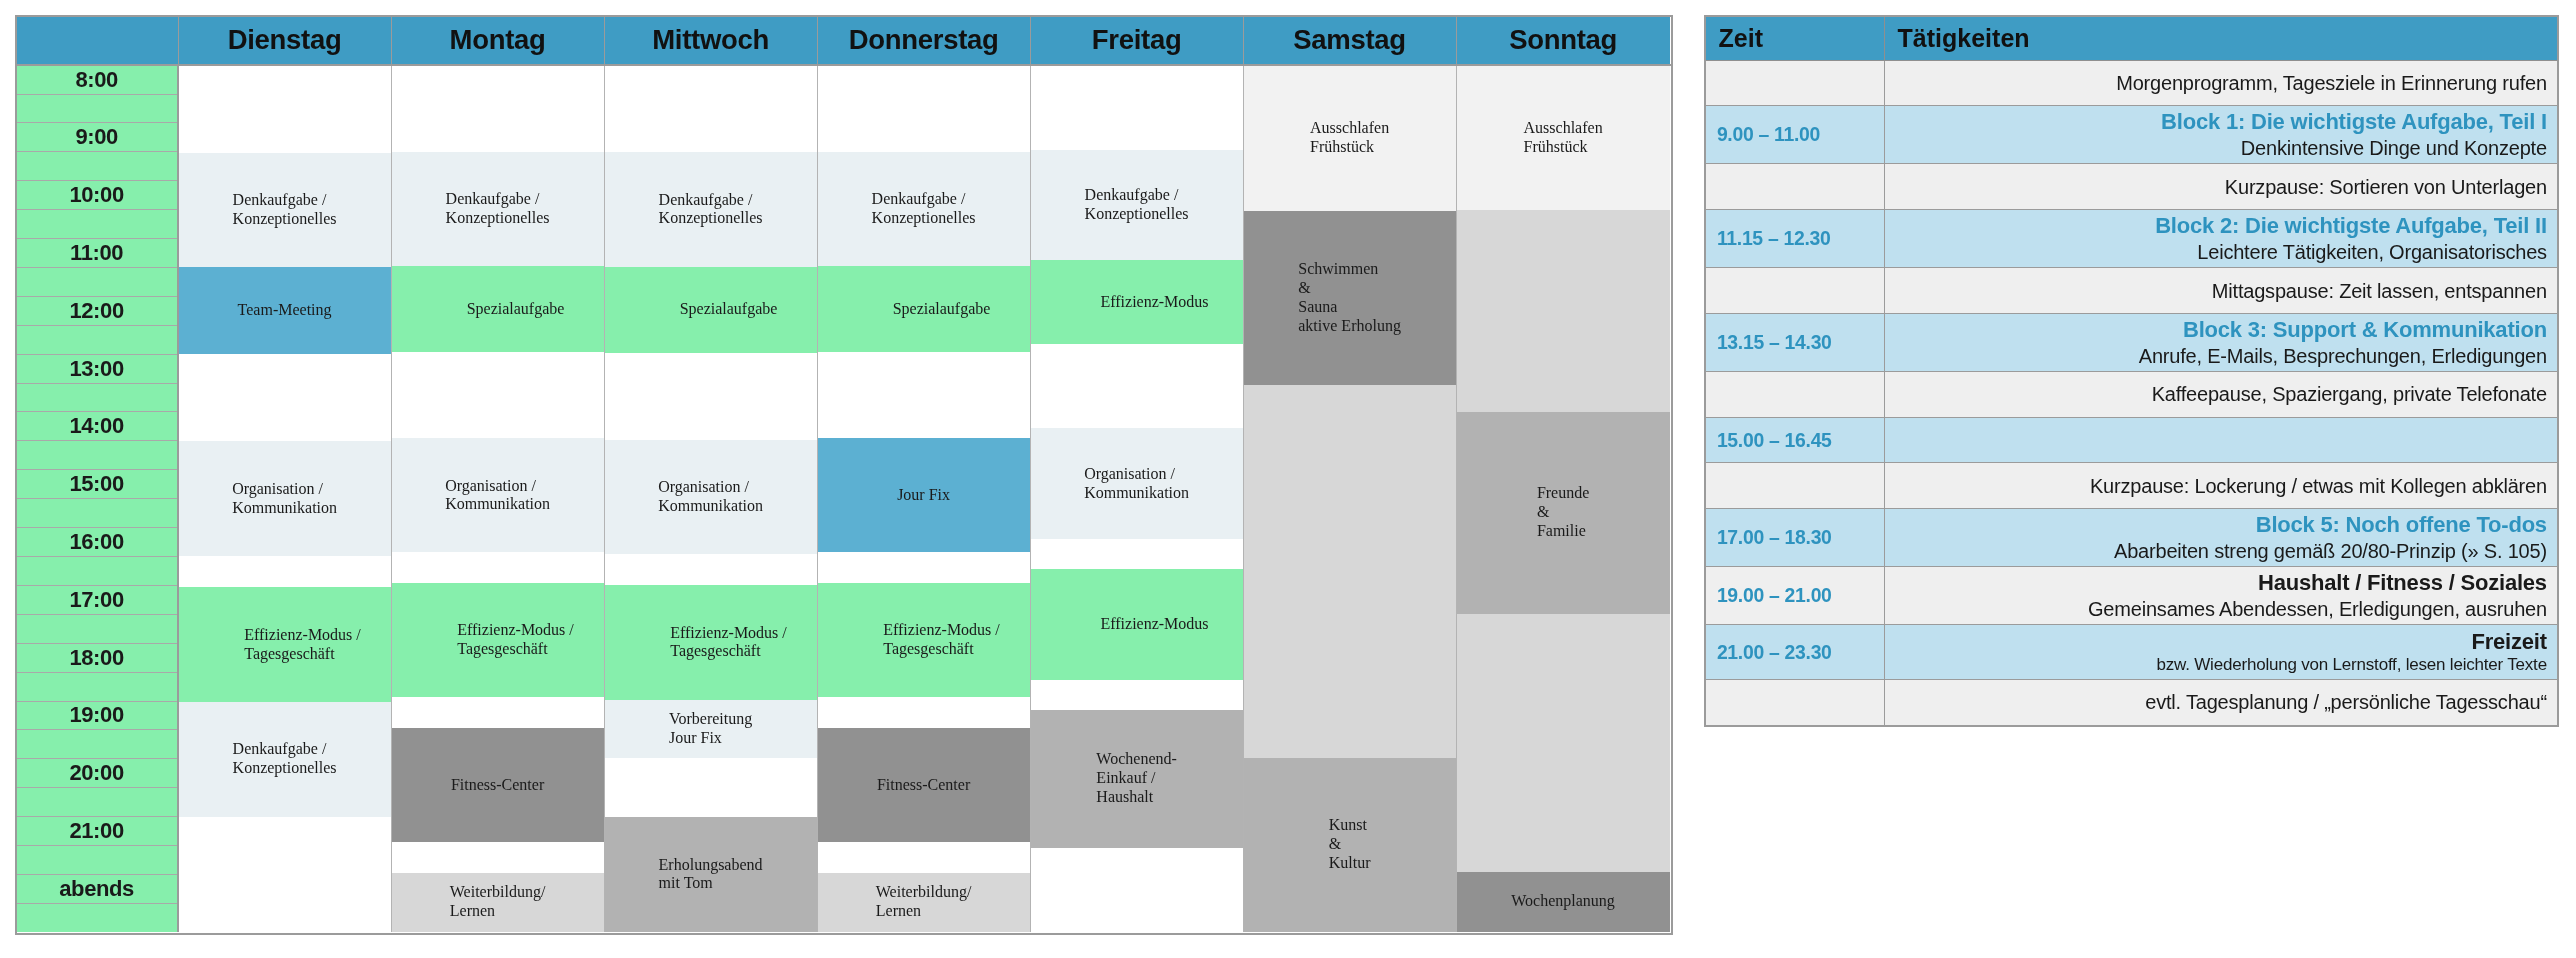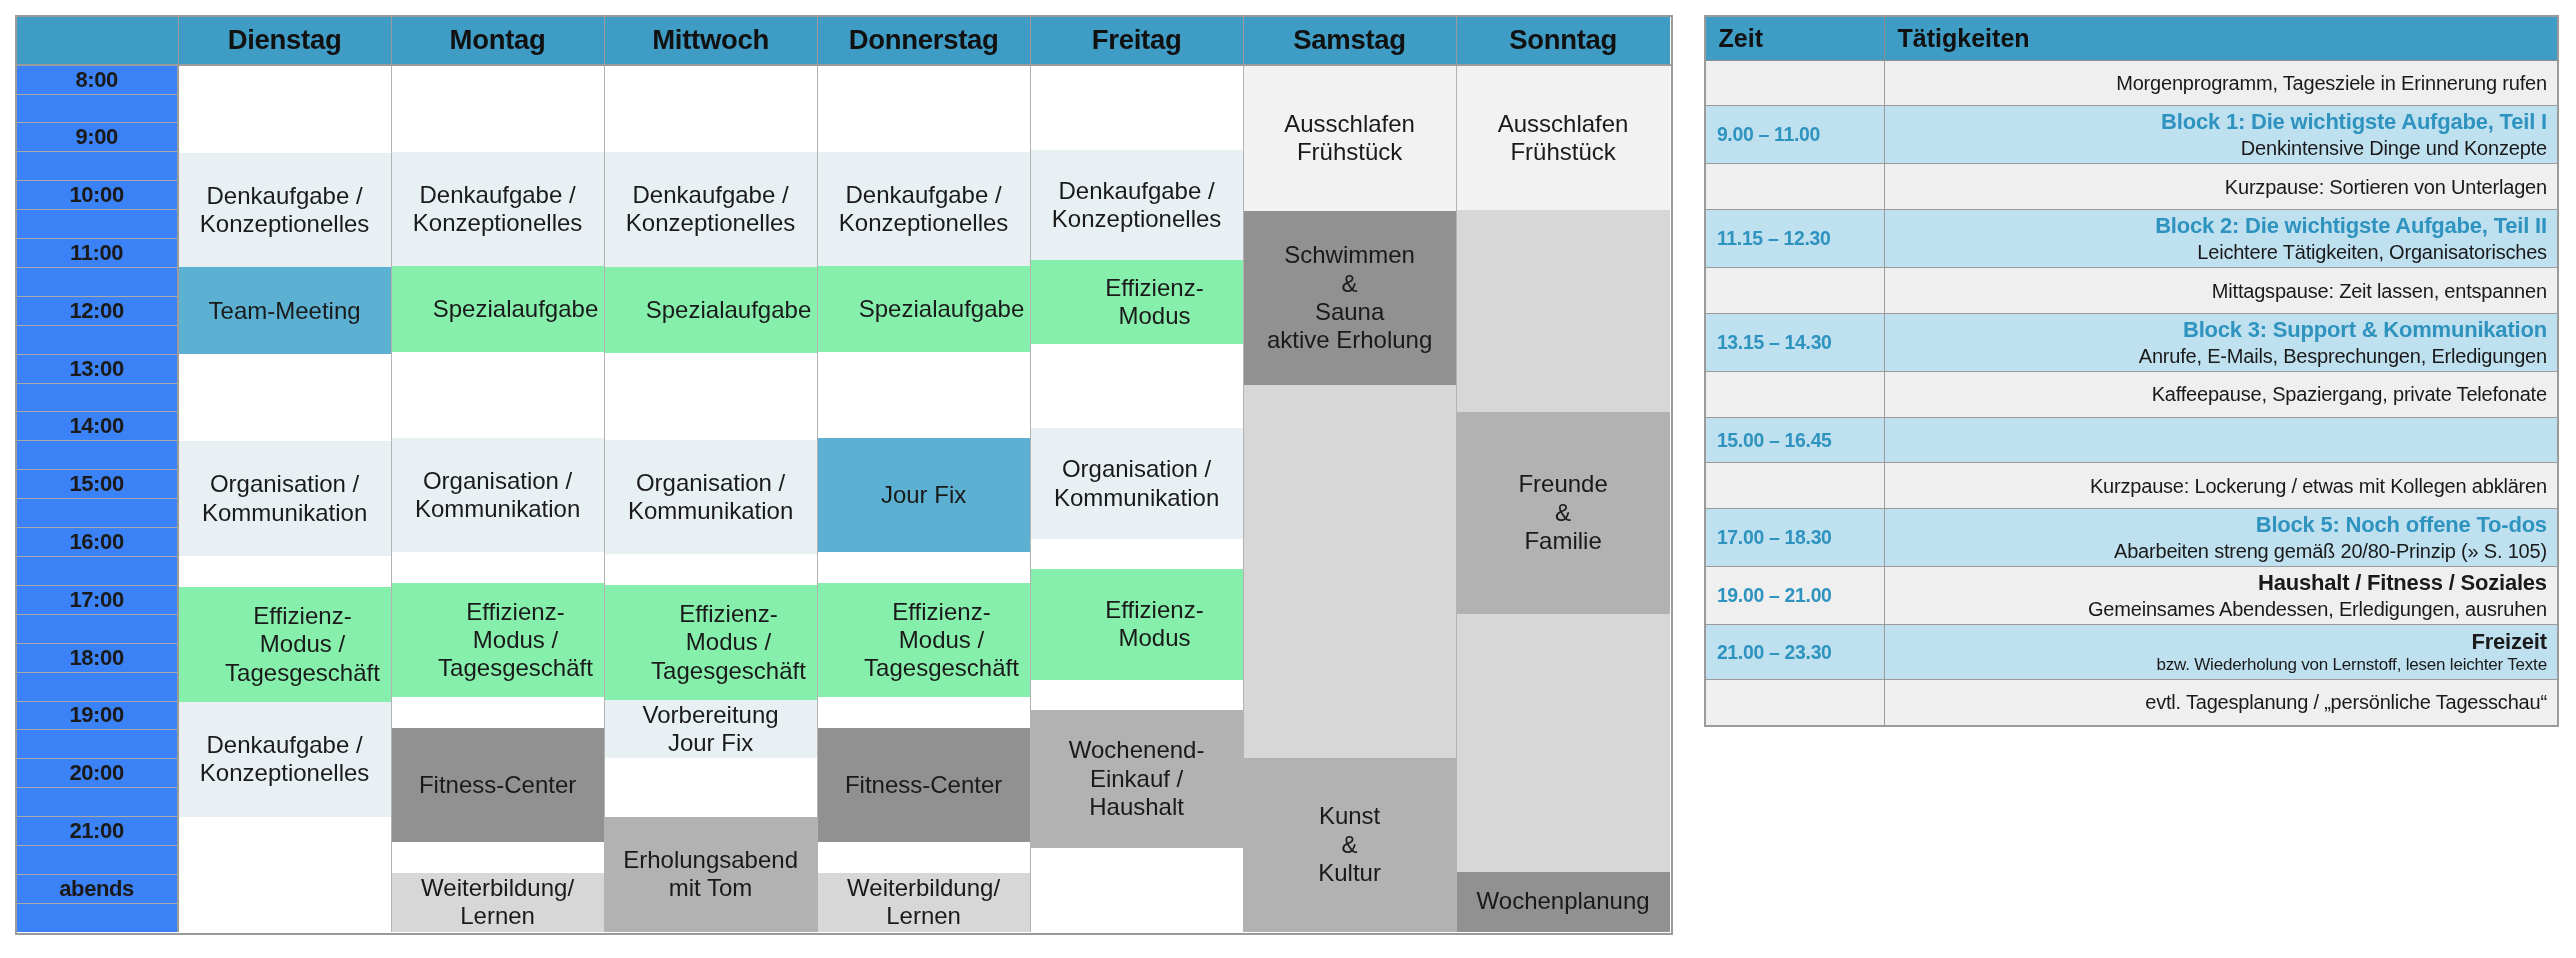--- a/index.html
+++ b/index.html
@@ -70,21 +70,21 @@
   .time-slot {
     flex: 1 1 0;
     box-sizing: border-box;
     border-bottom: 0.8px solid #a9a9a9;
     display: flex;
     align-items: center;
     justify-content: center;
     font-size: 22px;
     font-weight: bold;
     color: #1a1a1a;
-    background: #3b82f6;
+    background: #86efac;
     letter-spacing: -0.4px;
   }
   .time-slot:last-child { border-bottom: none; }
   .time-slot.blank { color: transparent; }
 
   
   .day-col {
     width: 213px;
     box-sizing: border-box;
     border-right: 1.6px solid #b3b3b3;
@@ -92,27 +92,27 @@
     flex-direction: column;
     background: #ffffff;
   }
   .day-col:last-child { border-right: none; }
 
   .ev {
     box-sizing: border-box;
     display: flex;
     align-items: center;
     justify-content: center;
-    text-align: center;
-    font-size: 24px;
+    font-size: 16px;
     line-height: 1.18;
     color: #1a1a1a;
     padding: 1.6px 3.2px;
     overflow: hidden;
     white-space: pre-line;
+    font-family: Liberation Serif, serif;
   }
   .ev.empty { background: #ffffff; }
   .ev.pale    { background: #e9f0f3; }
   .ev.light   { background: #86efac; padding-left: 39px; }
   .ev.accent  { background: #5cb0d2; }
   .ev.graydark{ background: #919191; }
   .ev.graymid { background: #b2b2b2; }
   .ev.graylite{ background: #d7d7d7; }
   .ev.white2  { background: #f2f2f2; }
 

